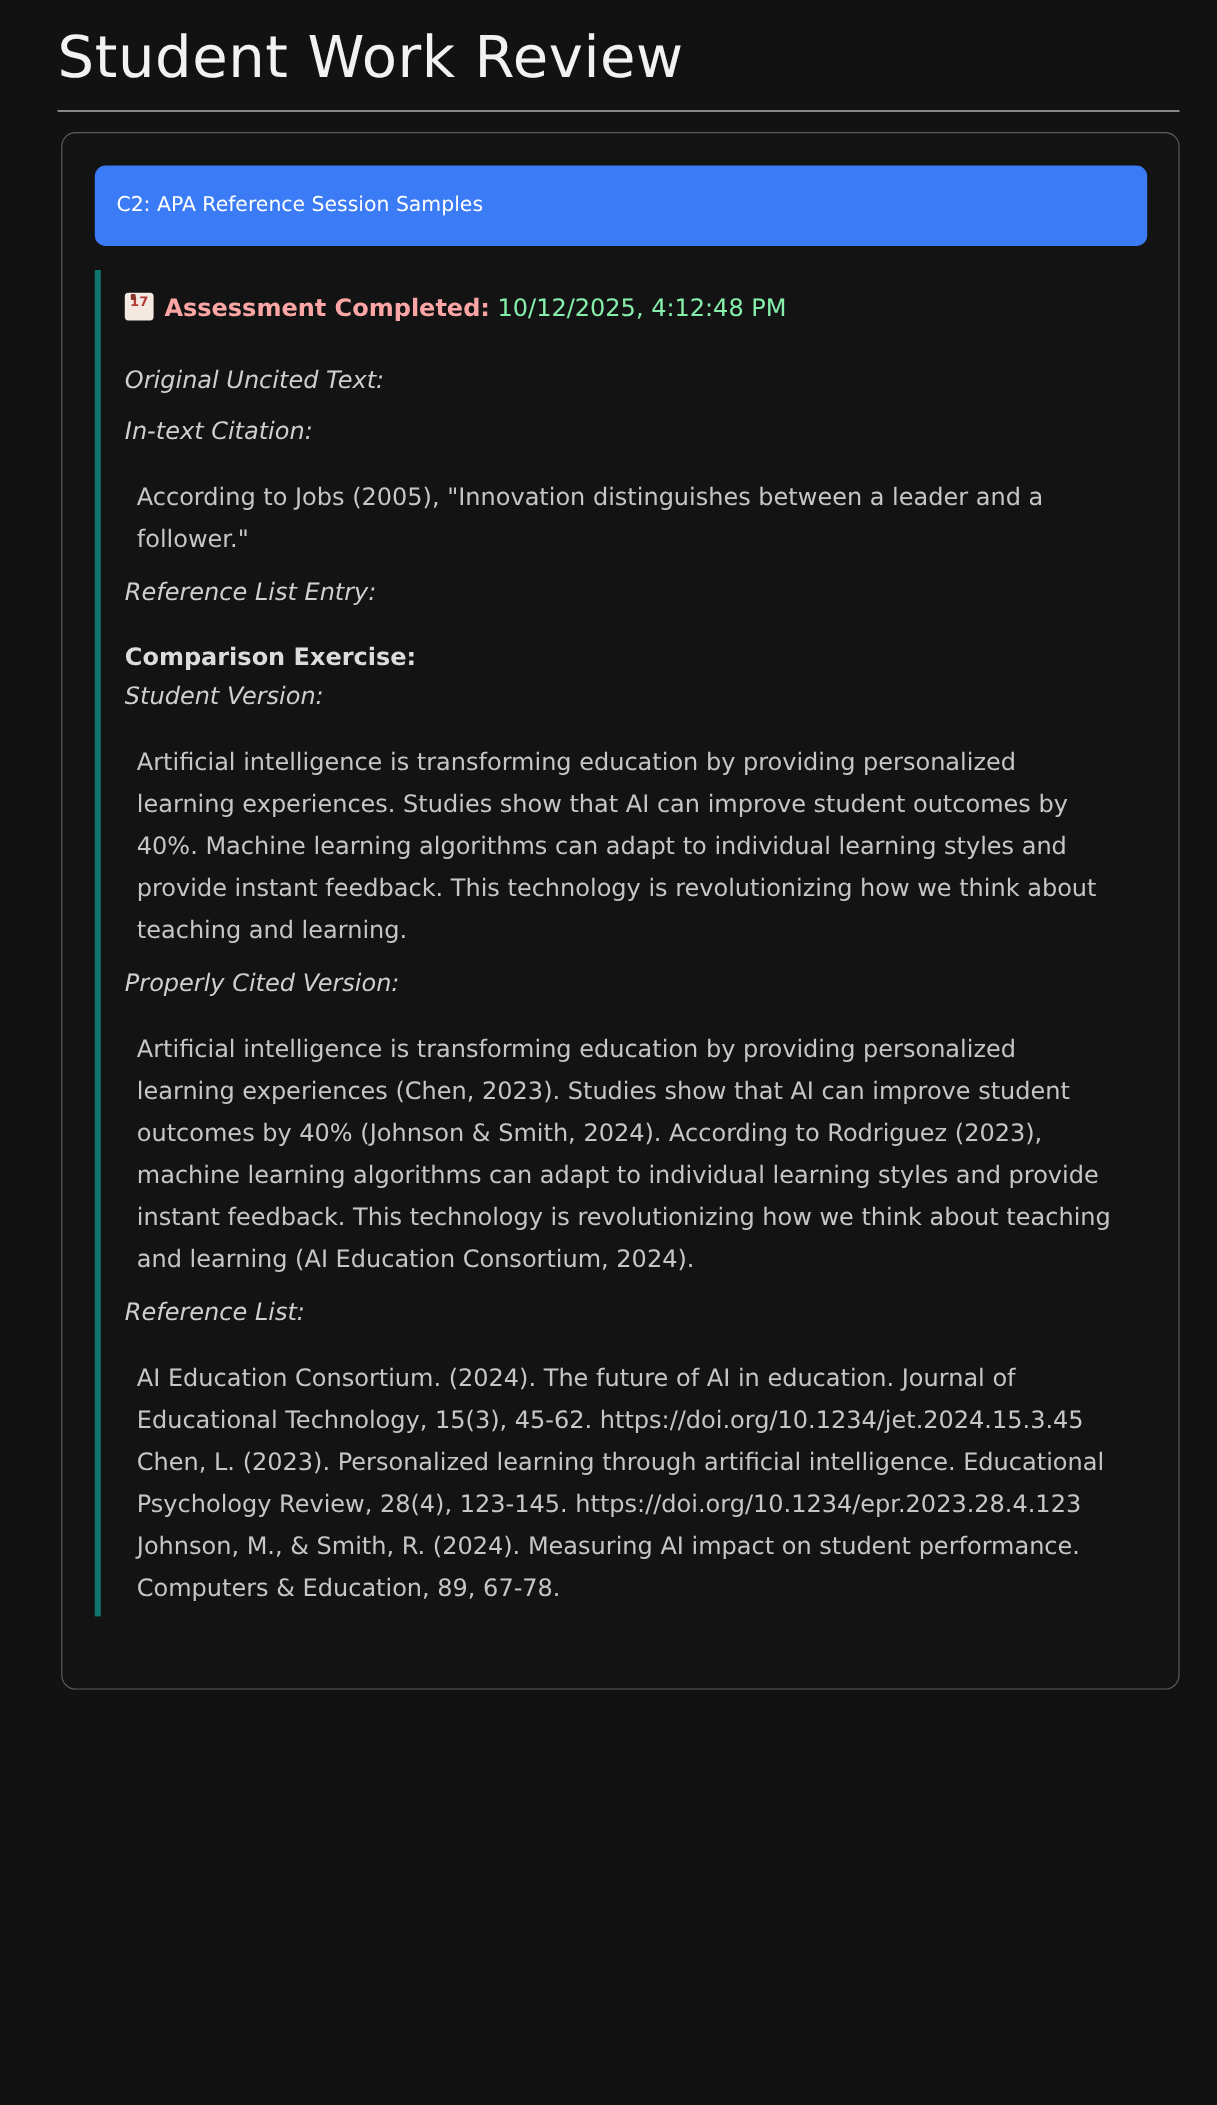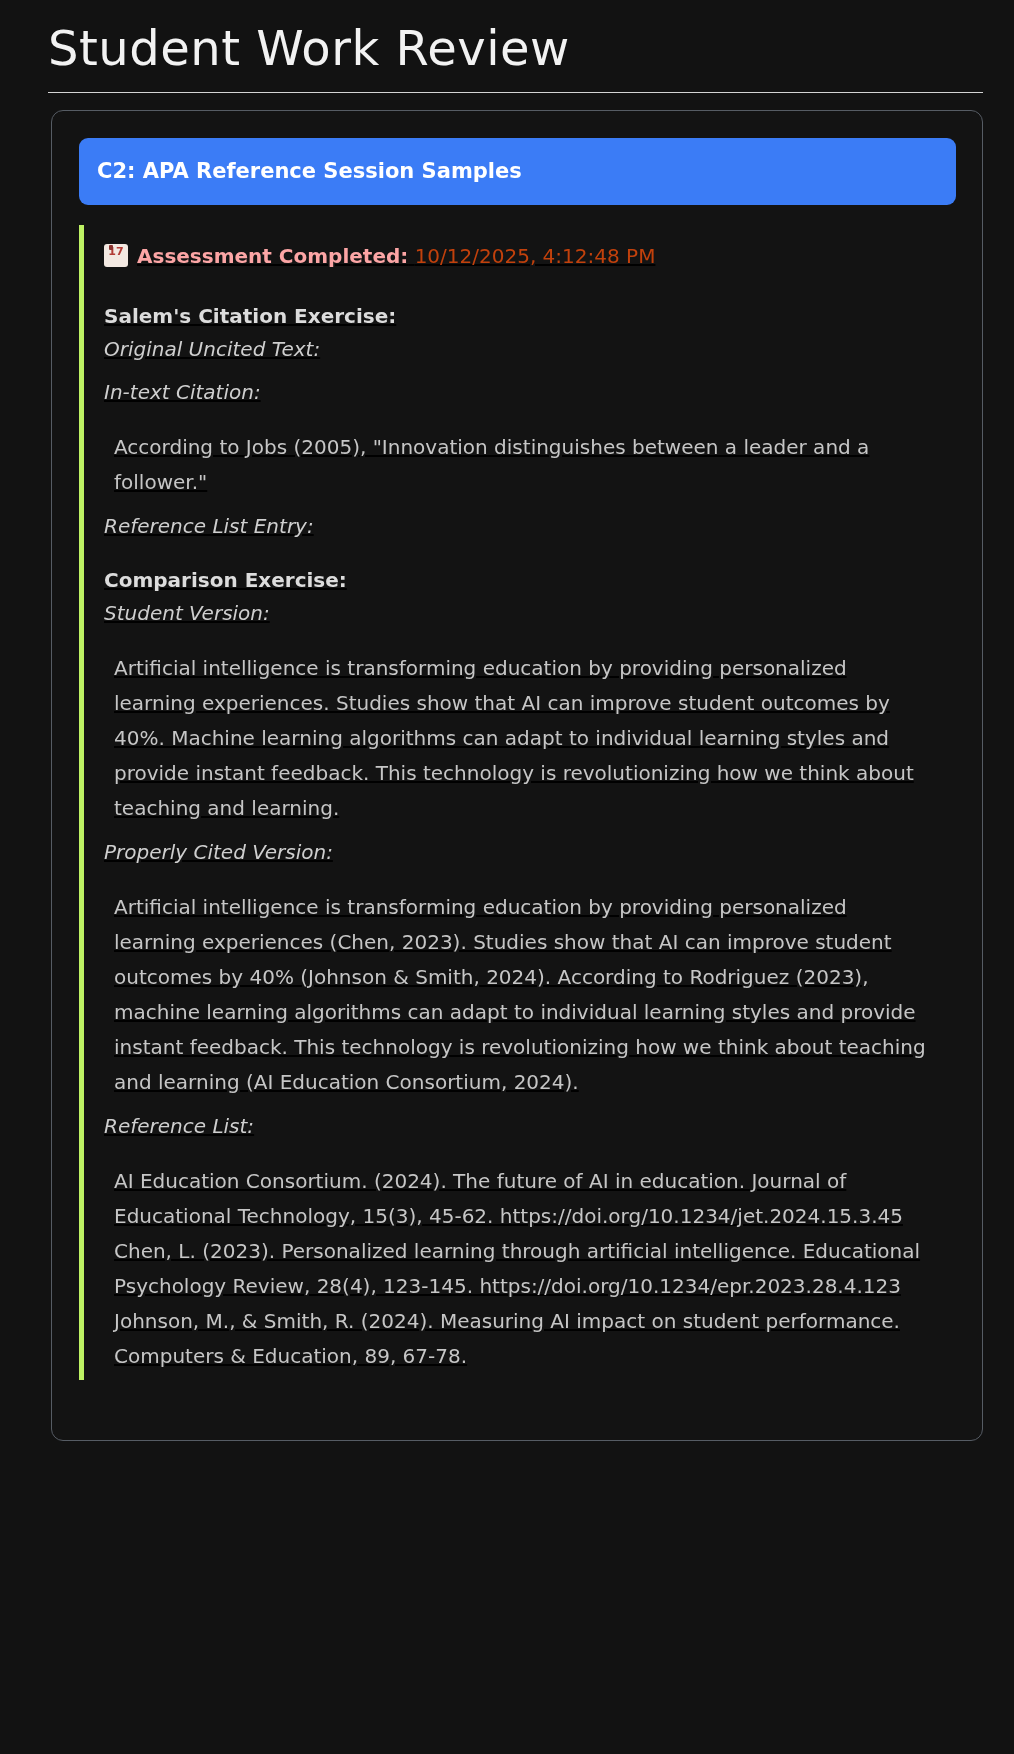--- a/index.html
+++ b/index.html
@@ -32,41 +32,40 @@
     margin-left: 3px;
     border: 1px solid #565c64;
     border-radius: 12px;
     padding: 27px 26px 60px 27px;
     background: #131313;
   }
   .card-header {
     background: #3b7cf6;
     border-radius: 9px;
     padding: 20px 18px;
-    font-size: 21px;
-    font-weight: 700;
+    font-size: 17px;
+    font-weight: 400;
     color: #ffffff;
     line-height: 27px;
   }
 
   .content {
     margin-top: 20px;
-    border-left: 5px solid #bef264;
+    border-left: 5px solid #0f766e;
     padding: 17px 0 6px 20px;
     font-size: 20px;
-    text-decoration: underline;
   }
 
   .meta {
     color: #d9d9d9;
     line-height: 28px;
     margin: 0 0 30px 0;
   }
   .meta .meta-label { font-weight: 700; color: #fca5a5; }
-  .meta .meta-value { color: #c2410c; }
+  .meta .meta-value { color: #86efac; }
 
   
   .cal {
     display: inline-block;
     width: 24px;
     height: 23px;
     border-radius: 3px;
     background: #f3e9e2;
     position: relative;
     overflow: hidden;
@@ -130,21 +129,20 @@
     <div class="card-header">C2: APA Reference Session Samples</div>
 
     <div class="content">
 
       <div class="meta">
         <span class="cal"><span class="cal-top"></span><span class="cal-day">17</span></span><span class="meta-label">Assessment Completed:</span>
         <span class="meta-value">10/12/2025, 4:12:48 PM</span>
       </div>
 
       <div class="section">
-        <div class="sec-title">Salem's Citation Exercise:</div>
         <div class="item-label">Original Uncited Text:</div>
         <div class="item-label">In-text Citation:</div>
         <p class="para">According to Jobs (2005), "Innovation distinguishes between a leader and a follower."</p>
         <div class="item-label">Reference List Entry:</div>
       </div>
 
       <div class="section">
         <div class="sec-title">Comparison Exercise:</div>
         <div class="item-label">Student Version:</div>
         <p class="para">Artificial intelligence is transforming education by providing personalized learning experiences. Studies show that AI can improve student outcomes by 40%. Machine learning algorithms can adapt to individual learning styles and provide instant feedback. This technology is revolutionizing how we think about teaching and learning.</p>

